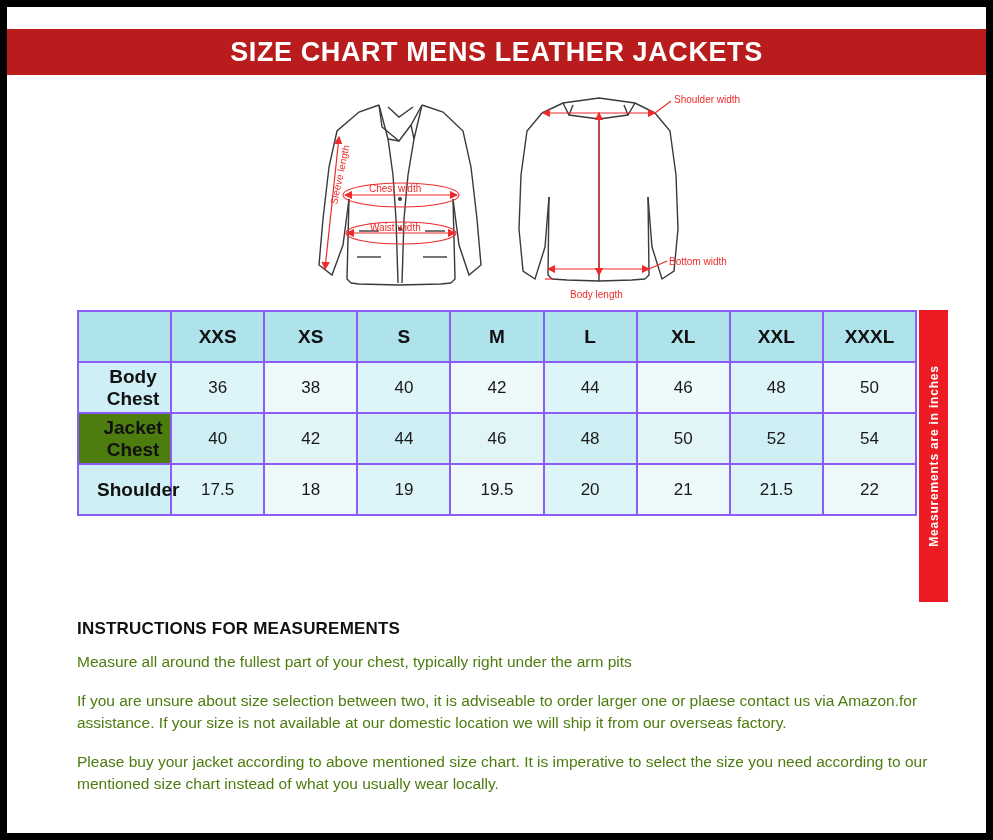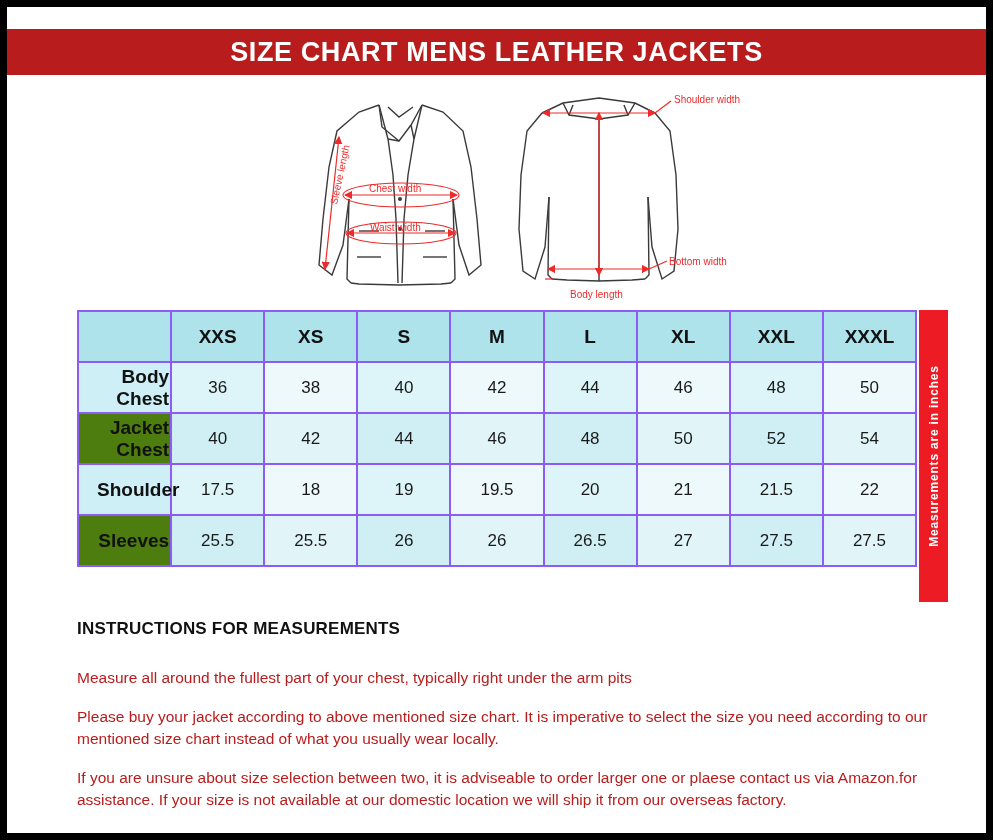--- a/index.html
+++ b/index.html
@@ -84,21 +84,21 @@
     background: #aee3ec;
     font-size: 19px;
     font-weight: bold;
     color: #111111;
   }
   table.size-chart thead th.corner {
     background: #aee3ec;
   }
   table.size-chart tbody th {
     background: #cdeff5;
-    text-align: right;
+    text-align: center;
     padding-left: 18px;
     font-size: 19px;
     font-weight: bold;
     color: #111111;
     width: 158px;
   }
   table.size-chart tbody td.odd {
     background: #ddf4f8;
   }
   table.size-chart tbody td.even {
@@ -138,26 +138,26 @@
   .instructions {
     position: absolute;
     left: 70px;
     top: 612px;
     width: 860px;
   }
   .instr-title {
     font-size: 17px;
     font-weight: bold;
     color: #111111;
-    margin-bottom: 28px;
+    margin-bottom: 12px;
     letter-spacing: 0.2px;
   }
   .instr-p {
     font-size: 15.5px;
-    color: #b91c1c;
+    color: #4d7c0f;
     line-height: 1.42;
     margin-bottom: 17px;
   }
   
   .ill-label {
     font-family: "Liberation Sans", sans-serif;
     font-size: 10px;
     fill: #ee2a2a;
   }
 </style>
@@ -304,40 +304,29 @@
             <th>Shoulder</th>
             <td class="odd">17.5</td>
             <td class="even">18</td>
             <td class="odd">19</td>
             <td class="even">19.5</td>
             <td class="odd">20</td>
             <td class="even">21</td>
             <td class="odd">21.5</td>
             <td class="even">22</td>
           </tr>
-          <tr class="alt">
-            <th>Sleeves</th>
-            <td class="odd">25.5</td>
-            <td class="even">25.5</td>
-            <td class="odd">26</td>
-            <td class="even">26</td>
-            <td class="odd">26.5</td>
-            <td class="even">27</td>
-            <td class="odd">27.5</td>
-            <td class="even">27.5</td>
-          </tr>
         </tbody>
       </table>
     </div>
 
     <div class="side-band">
       <span>Measurements  are in inches</span>
     </div>
 
     <div class="instructions">
       <div class="instr-title">INSTRUCTIONS FOR MEASUREMENTS</div>
       <div class="instr-p">Measure all around the fullest part of your chest, typically right under the arm pits</div>
+      <div class="instr-p">If you are unsure about size selection between two, it is adviseable to order larger one or plaese contact us via Amazon.for assistance. If your size is not available at our domestic location we will ship it from our overseas factory.</div>
       <div class="instr-p">Please buy your jacket according to above mentioned size chart. It is imperative to select the size you need according to our mentioned size chart instead of what you  usually wear locally.</div>
-      <div class="instr-p">If you are unsure about size selection between two, it is adviseable to order larger one or plaese contact us via Amazon.for assistance. If your size is not available at our domestic location we will ship it from our overseas factory.</div>
     </div>
 
   </div>
 </div>
 
 </body></html>

